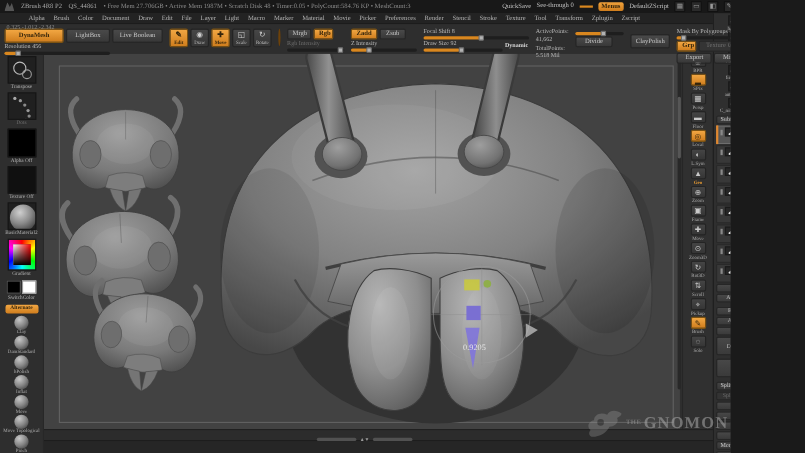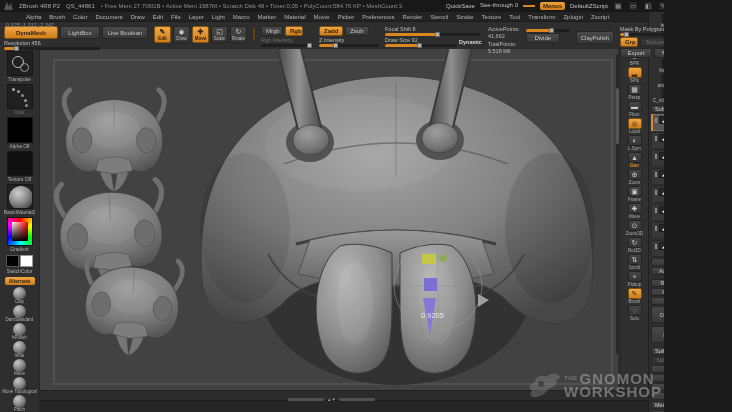--- a/index.html
+++ b/index.html
@@ -1,17 +1,17 @@
 <!DOCTYPE html>
 <html><head>
 <meta charset="utf-8">
 <style>
   html,body{margin:0;padding:0;background:#1a1a1a;}
   #app{position:relative;width:664px;height:412px;background:#2e2e2e;overflow:hidden;
-       font-family:Liberation Sans, sans-serif;color:#c0c0c0;font-size:6px;-webkit-font-smoothing:antialiased;}
+       font-family:Liberation Serif, serif;color:#c0c0c0;font-size:6px;-webkit-font-smoothing:antialiased;}
   .nowrap{white-space:nowrap;}
   
   .titlebar{position:absolute;left:0;top:0;width:732px;height:12px;background:#181818;
             display:flex;align-items:center;gap:6px;padding:0 4px;box-sizing:border-box;font-size:6px;color:#a9a9a9;}
   .zlogo{width:9px;height:8px;background:#555;clip-path:polygon(0 100%,30% 0,55% 55%,75% 10%,100% 100%);flex:none;}
   .tb-right{margin-left:auto;display:flex;align-items:center;gap:5px;}
   .tb-btn{color:#c2c2c2;}
   .tb-menus{background:linear-gradient(#f0a23c,#cf7d1d);color:#32230a;padding:1px 3px;border-radius:2px;font-weight:bold;}
   .tb-seethrough{position:relative;padding-bottom:2px;}
   .tb-ic{width:8px;height:8px;line-height:8px;text-align:center;color:#9a9a9a;font-size:6px;background:#2a2a2a;border:1px solid #111;border-radius:1px;}
@@ -858,17 +858,16 @@
     </div>
   </div>
 
   <div class="watermark">
     <svg width="34" height="30" viewBox="0 0 34 30">
       <path d="M33,6 C28,2 22,3 20,7 C14,4 8,7 8,12 C3,13 1,18 5,21 C2,24 4,28 9,27 C16,26 20,22 22,18 C27,18 31,14 29,10 C31,9 33,8 33,6 Z" fill="#9a9a9a" opacity="0.6"></path>
       <circle cx="14" cy="14" r="3" fill="#2e2e2e" opacity="0.8"></circle>
     </svg>
     <div class="wm-text">
       <div><span class="wm-the">THE</span><span>GNOMON</span></div>
-      <div>WORKSHOP</div>
     </div>
   </div>
 
 </div>
 
 </body></html>

